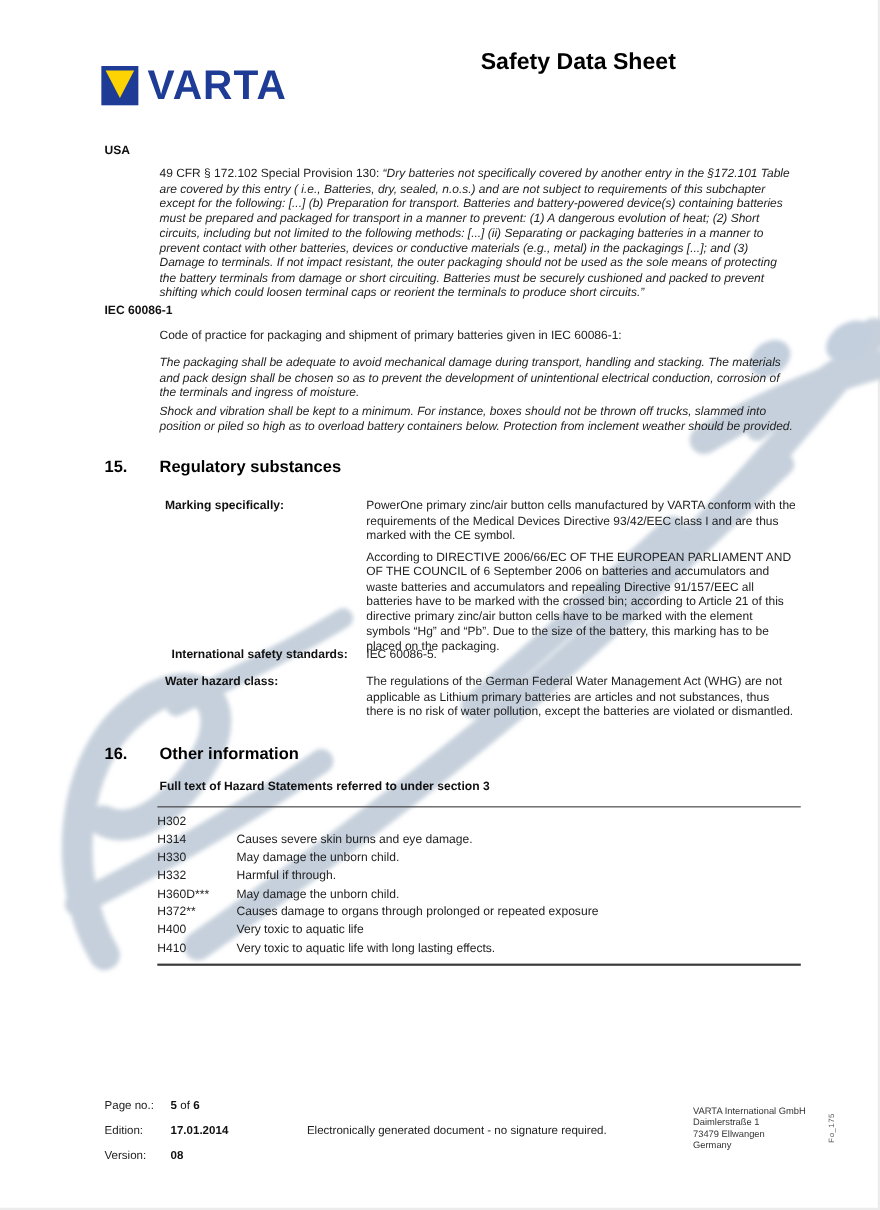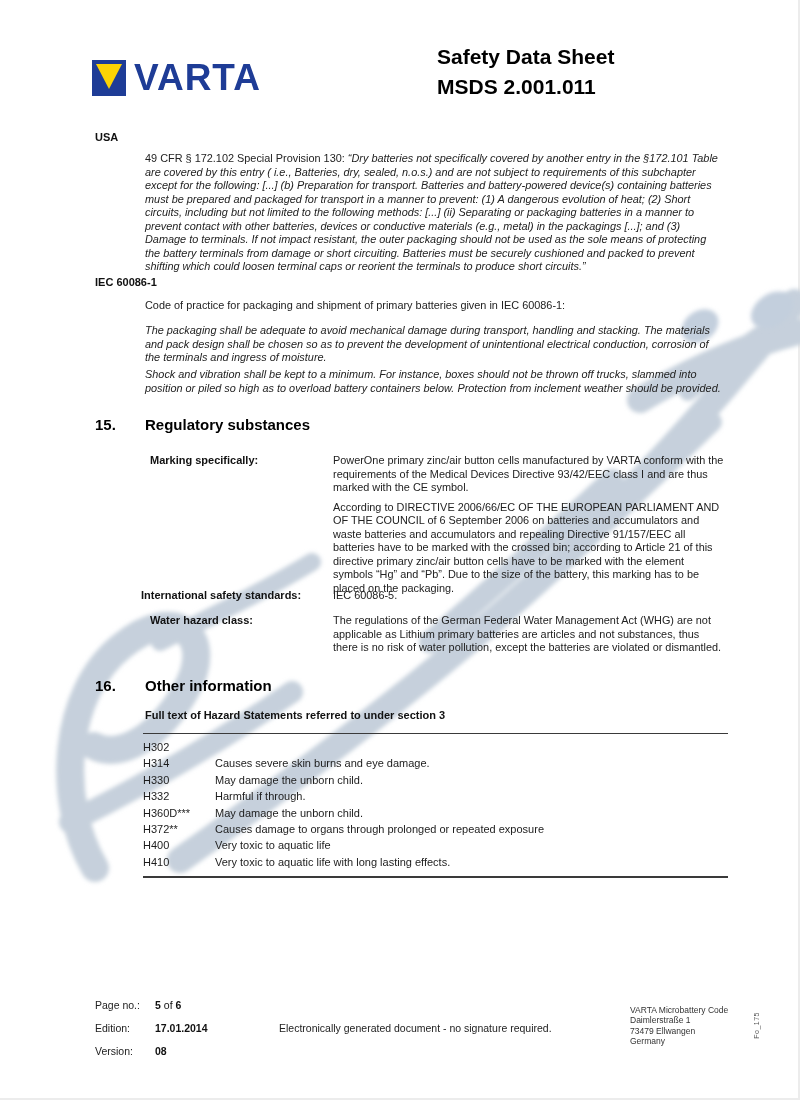--- a/index.html
+++ b/index.html
@@ -10,21 +10,21 @@
     box-shadow: inset -2px -2px 0 #ececec;
   }
   .abs { position:absolute; }
   .z { z-index:1; }
   .watermark { position:absolute; left:0; top:0; z-index:0; pointer-events:none; }
 
   
   .logo-wrap { left:92px; top:57px; display:flex; align-items:center; z-index:1; }
   .logo-mark { width:34px; height:36px; display:block; }
   .logo-text { font-size:37px; font-weight:bold; color:#1e3c96; letter-spacing:1px; margin-left:8px; transform:scaleY(1.02); }
-  .doc-title { left:437px; top:42px; z-index:1; }
+  .doc-title { left:437px; top:42px; z-index:1;text-align:center; }
   .doc-title .t1, .doc-title .t2 { font-size:21px; font-weight:bold; color:#000; line-height:30px; }
 
   
   .lbl { font-size:11px; font-weight:bold; color:#111; }
   .body-txt { font-size:10.9px; line-height:13.5px; color:#222; }
   .it { font-style:italic; }
   .roman { font-style:normal; }
   .sec-head { z-index:1; }
   .sec-num { position:absolute; left:95px; font-size:15px; font-weight:bold; color:#000; }
   .sec-title { position:absolute; left:145px; font-size:15px; font-weight:bold; color:#000; }
@@ -77,21 +77,20 @@
 
   <div class="abs logo-wrap">
     <svg class="logo-mark" viewBox="0 0 34 36">
       <rect x="0" y="0" width="34" height="36" fill="#1e3c96"></rect>
       <polygon points="4,4 30,4 17,29" fill="#fdd304"></polygon>
     </svg>
     <span class="logo-text">VARTA</span>
   </div>
   <div class="abs doc-title">
     <div class="t1">Safety Data Sheet</div>
-    <div class="t2">MSDS 2.001.011</div>
   </div>
 
   <div class="abs z lbl" style="left:95px; top:131px;">USA</div>
   <p class="abs z body-txt it" style="left:145px; top:152px; width:576px;">
     <span class="roman">49 CFR § 172.102 Special Provision 130: </span><span>“Dry batteries not specifically covered by another entry in the §172.101 Table are covered by this entry ( i.e., Batteries, dry, sealed, n.o.s.) and are not subject to requirements of this subchapter except for the following: [...] (b) Preparation for transport. Batteries and battery-powered device(s) containing batteries must be prepared and packaged for transport in a manner to prevent: (1) A dangerous evolution of heat; (2) Short circuits, including but not limited to the following methods: [...] (ii) Separating or packaging batteries in a manner to prevent contact with other batteries, devices or conductive materials (e.g., metal) in the packagings [...]; and (3) Damage to terminals. If not impact resistant, the outer packaging should not be used as the sole means of protecting the battery terminals from damage or short circuiting. Batteries must be securely cushioned and packed to prevent shifting which could loosen terminal caps or reorient the terminals to produce short circuits.”</span>
   </p>
 
   <div class="abs z lbl" style="left:95px; top:276px;">IEC 60086-1</div>
   <p class="abs z body-txt" style="left:145px; top:299px; width:578px;">Code of practice for packaging and shipment of primary batteries given in IEC 60086-1:</p>
   <p class="abs z body-txt it" style="left:145px; top:368px; width:578px;">Shock and vibration shall be kept to a minimum. For instance, boxes should not be thrown off trucks, slammed into position or piled so high as to overload battery containers below. Protection from inclement weather should be provided.</p>
@@ -101,21 +100,21 @@
     <span class="sec-num" style="top:416px;">15.</span>
     <span class="sec-title" style="top:416px;">Regulatory substances</span>
   </div>
 
   <div class="abs z row-label" style="left:150px; top:454px; width:180px;">Marking specifically:</div>
   <div class="abs z body-txt row-val" style="left:333px; top:454px; width:391px;">
     <p>PowerOne primary zinc/air button cells manufactured by VARTA conform with the requirements of the Medical Devices Directive 93/42/EEC class I and are thus marked with the CE symbol.</p>
     <p>According to DIRECTIVE 2006/66/EC OF THE EUROPEAN PARLIAMENT AND OF THE COUNCIL of 6 September 2006 on batteries and accumulators and waste batteries and accumulators and repealing Directive 91/157/EEC all batteries have to be marked with the crossed bin; according to Article 21 of this directive primary zinc/air button cells have to be marked with the element symbols “Hg” and “Pb”. Due to the size of the battery, this marking has to be placed on the packaging.</p>
   </div>
 
-  <div class="abs z row-label" style="left:141px; top:589px; width:190px;">International safety standards:</div>
+  <div class="abs z row-label" style="left:156px; top:589px; width:190px;">International safety standards:</div>
   <div class="abs z body-txt" style="left:333px; top:589px; width:391px;">IEC 60086-5.</div>
 
   <div class="abs z row-label" style="left:150px; top:614px; width:180px;">Water hazard class:</div>
   <div class="abs z body-txt" style="left:333px; top:614px; width:391px;">The regulations of the German Federal Water Management Act (WHG) are not applicable as Lithium primary batteries are articles and not substances, thus there is no risk of water pollution, except the batteries are violated or dismantled.</div>
 
   <div class="sec-head">
     <span class="sec-num" style="top:677px;">16.</span>
     <span class="sec-title" style="top:677px;">Other information</span>
   </div>
 
@@ -160,21 +159,21 @@
 
   <div class="abs z ft-label" style="left:95px; top:1022px;">Edition:</div>
   <div class="abs z ft-val" style="left:155px; top:1022px;">17.01.2014</div>
 
   <div class="abs z ft-label" style="left:95px; top:1045px;">Version:</div>
   <div class="abs z ft-val" style="left:155px; top:1045px;">08</div>
 
   <div class="abs z ft-note" style="left:279px; top:1022px;">Electronically generated document - no signature required.</div>
 
   <div class="abs z ft-addr" style="left:630px; top:1005px;">
-    <div>VARTA Microbattery Code</div>
+    <div>VARTA International GmbH</div>
     <div>Daimlerstraße 1</div>
     <div>73479 Ellwangen</div>
     <div>Germany</div>
   </div>
 
   <div class="abs z fo-ref" style="left:753px; top:1012px;">Fo_175</div>
 
 </div>
 
 </body></html>

